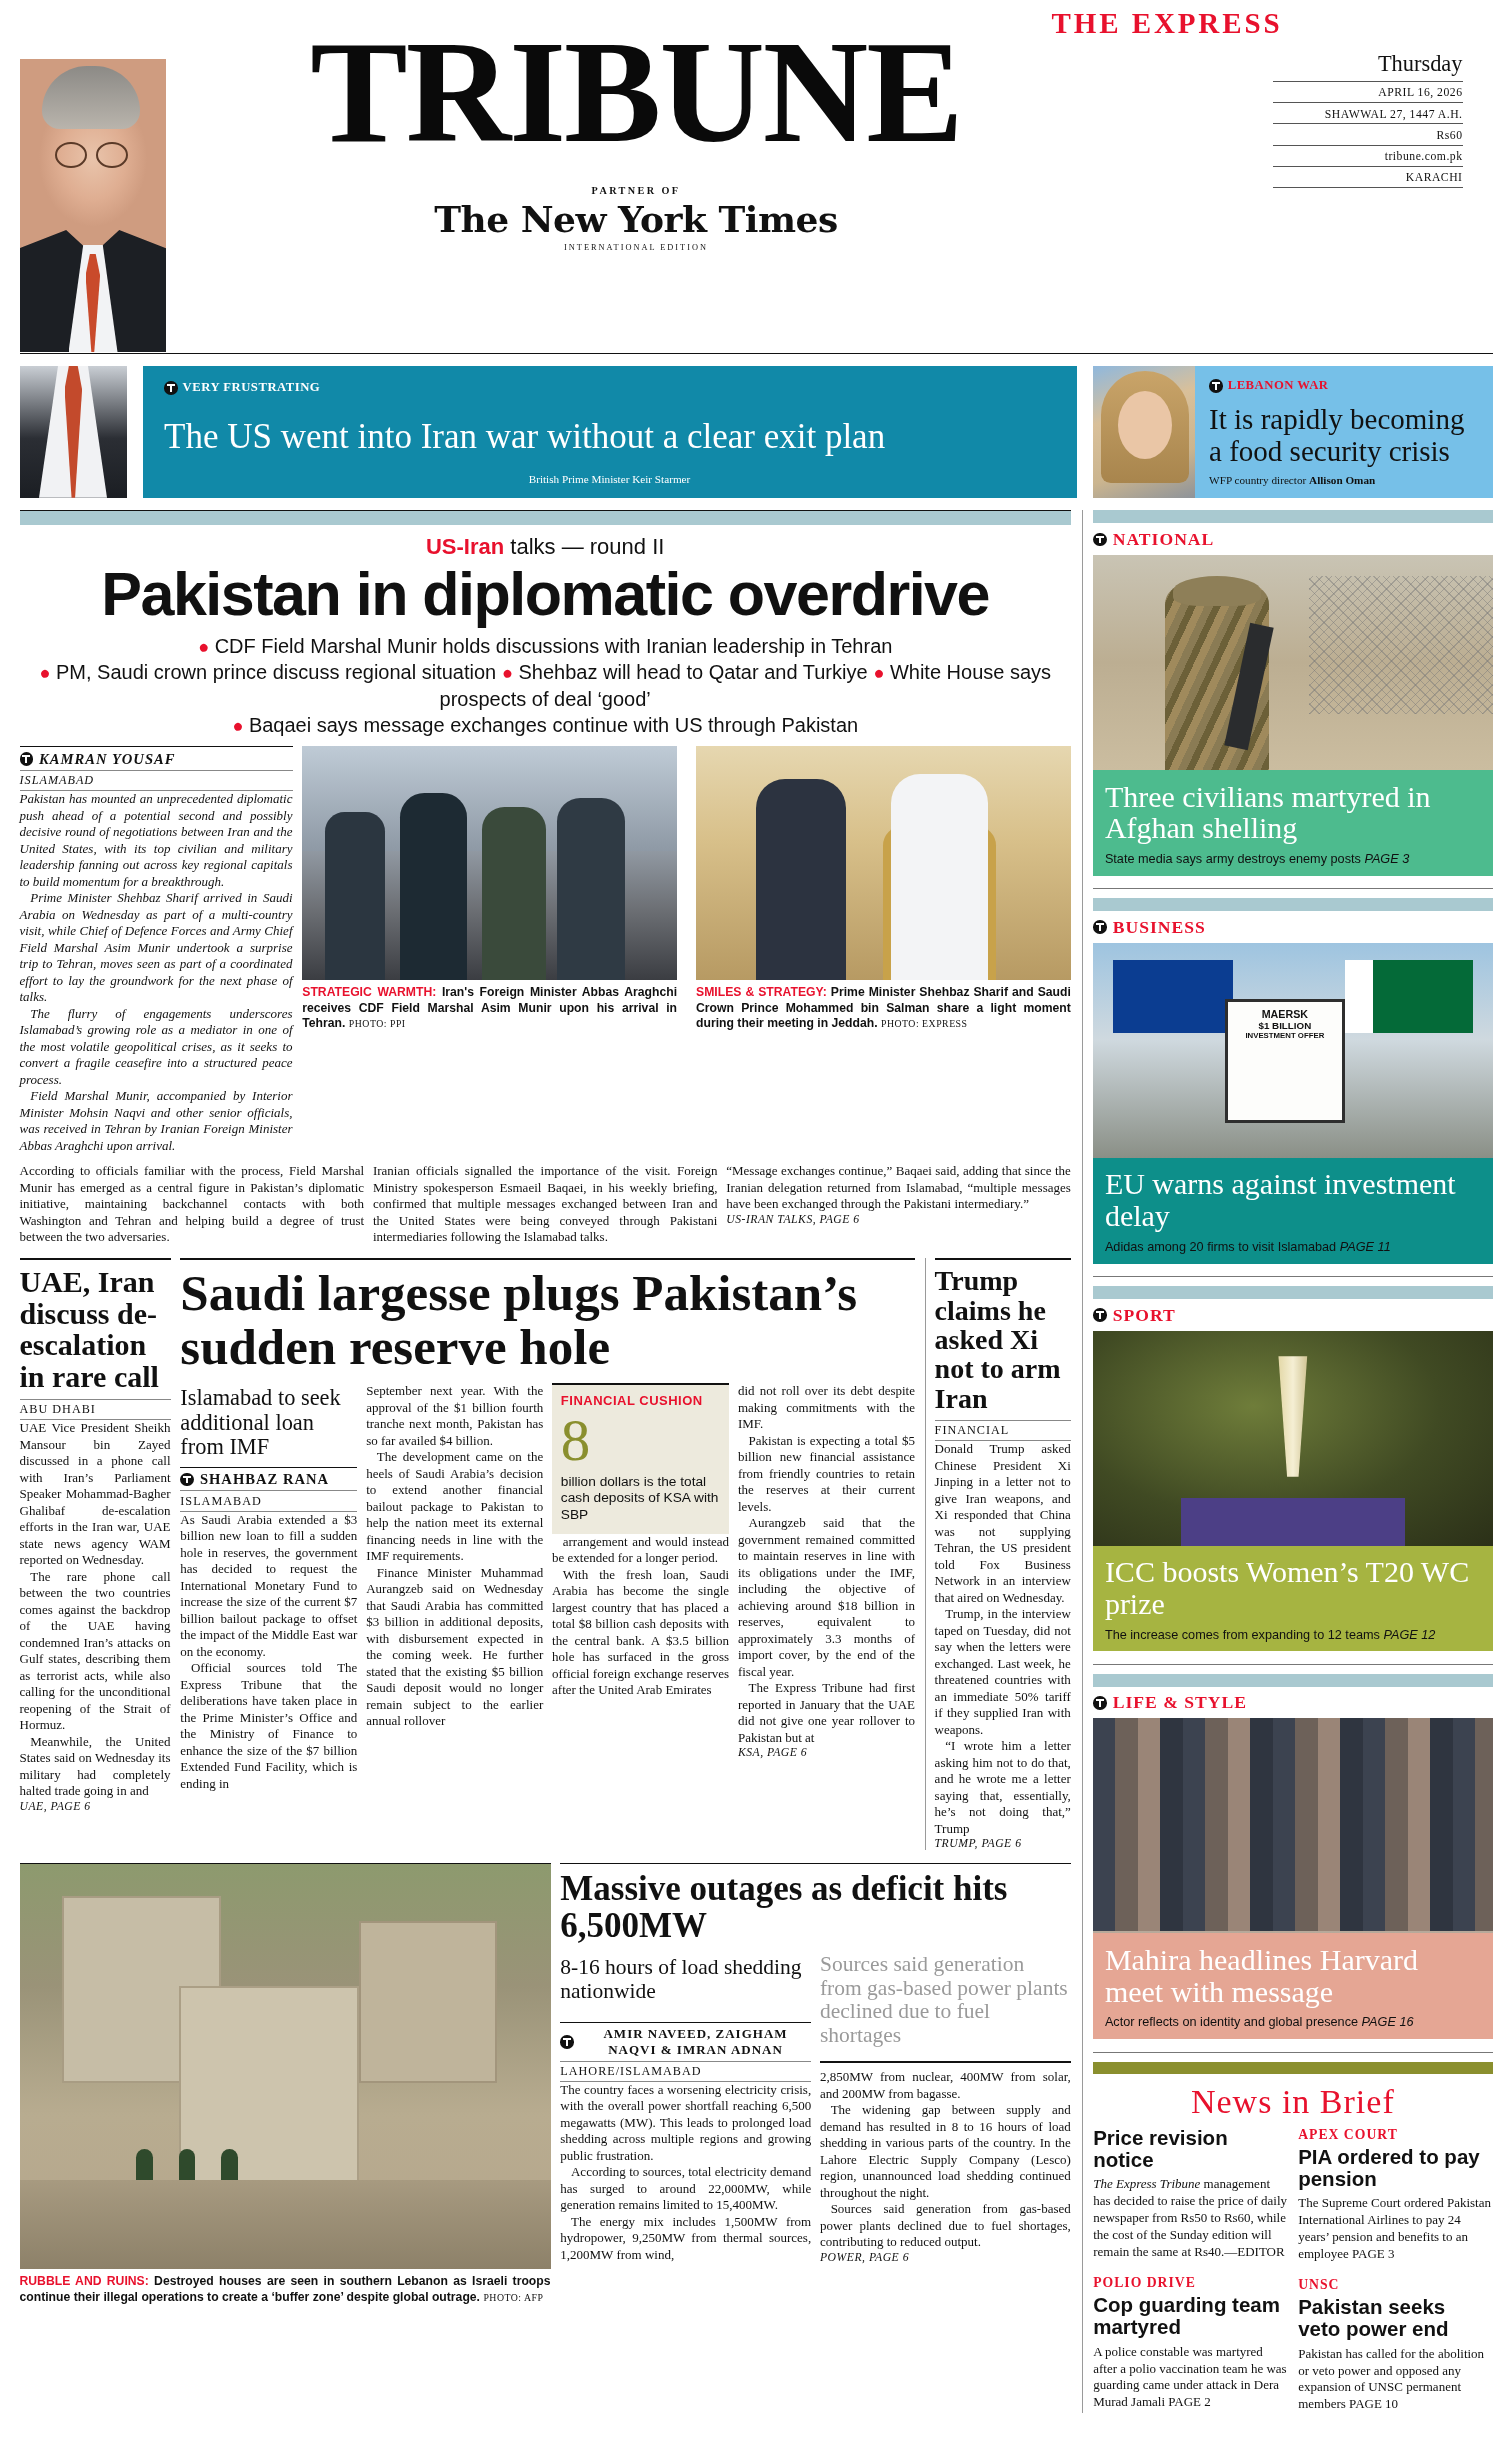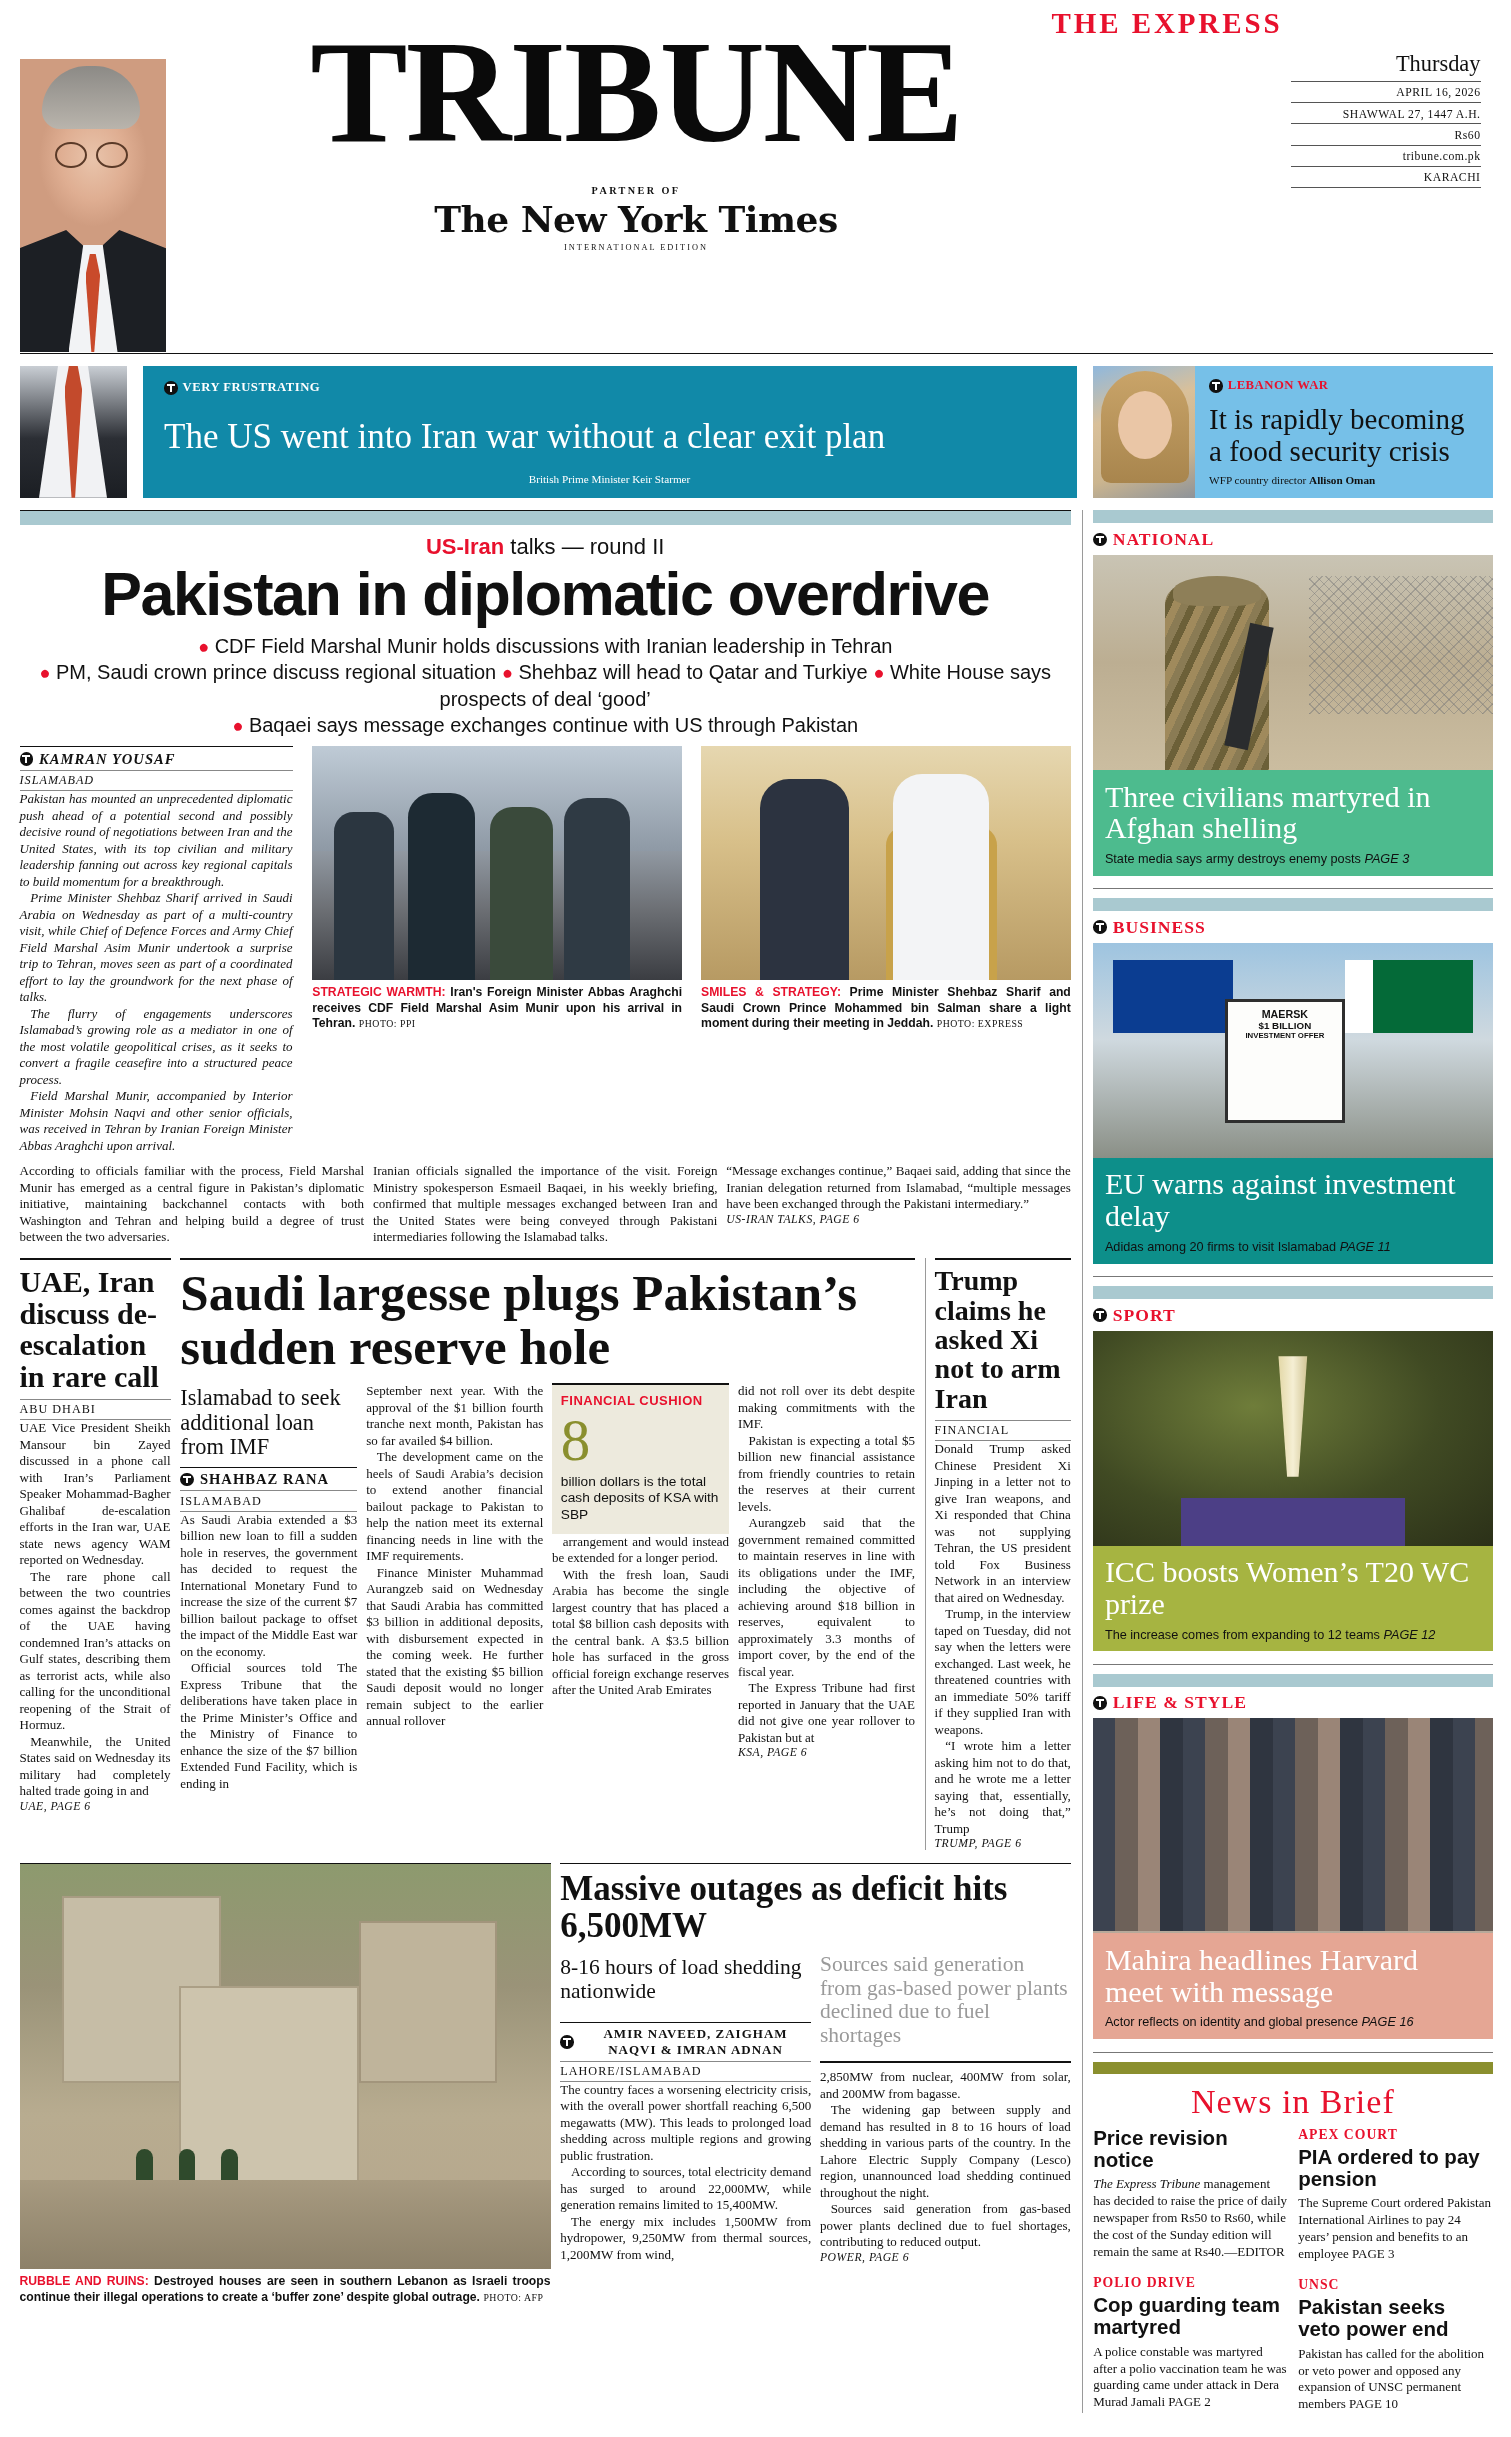--- a/index.html
+++ b/index.html
@@ -63,21 +63,21 @@
     position:absolute; left:180px; top:185px; width:873px; text-align:center;
   }
   .partner-of{ font-size:10.2px; letter-spacing:2.4px; font-weight:bold; }
   .nyt-logo{
     font-family:"DejaVu Serif", serif; font-size:36px; font-weight:bold;
     letter-spacing:-0.5px; margin-top:2px; color:#111;
   }
   .intl-edition{ font-size:8.3px; letter-spacing:2px; margin-top:2.9px; }
 
   .dateblock{
-    position:absolute; right:12px; top:51px; width:190px; text-align:right;
+    position:absolute; right:30px; top:51px; width:190px; text-align:right;
     font-family:"Liberation Serif", serif;
   }
   .dateblock .day{ font-size:22.4px; padding-bottom:3.9px; }
   .dateblock .row{
     border-top:1px solid #555; padding:4.4px 0 2.9px 0;
     font-size:11.7px; letter-spacing:0.5px;
   }
   .dateblock .last{ border-bottom:1px solid #555; }
 
   .rule-thick{ border-top:1.5px solid #111; margin:2px 0 0 0; }
@@ -152,21 +152,21 @@
   .byline-rule-top{ border-top:1px solid #111; }
   .byline{ display:flex; align-items:center; gap:5.9px; padding:3.4px 0 2.4px 0;
     font-family:"Liberation Serif", serif; font-weight:bold; font-size:14.6px; letter-spacing:1px; }
   .byline-rule{ border-top:0.5px solid #888; }
   .dateline{ font-size:12.2px; letter-spacing:1px; padding:2.4px 0 2px 0; border-bottom:0.5px solid #888; }
 
   p.body{ font-family:"Liberation Serif", serif; font-size:13px; line-height:1.27;
     text-align:justify; text-indent:10.7px; hyphens:auto; }
   p.body.first{ text-indent:0; }
 
-  .photo-pair{ flex:1; display:flex; gap:19px;margin-left:10px; }
+  .photo-pair{ flex:1; display:flex; gap:19px; }
   .photo-col{ flex:1; }
   .ph{
     width:100%; height:234px; position:relative; overflow:hidden;
   }
   .ph.tehran{
     background:linear-gradient(180deg,#cfd9e2 0%,#9fa9b4 35%,#6c6f74 70%,#3b3d42 100%);
   }
   .ph.tehran .f1{position:absolute;left:6%;bottom:0;width:16%;height:72%;background:#2b3640;border-radius:19.5px 19.5px 0 0;}
   .ph.tehran .f2{position:absolute;left:26%;bottom:0;width:18%;height:80%;background:#1d2a33;border-radius:24.4px 24.4px 0 0;}
   .ph.tehran .f3{position:absolute;left:48%;bottom:0;width:17%;height:74%;background:#3a4a3b;border-radius:22.4px 22.4px 0 0;}

